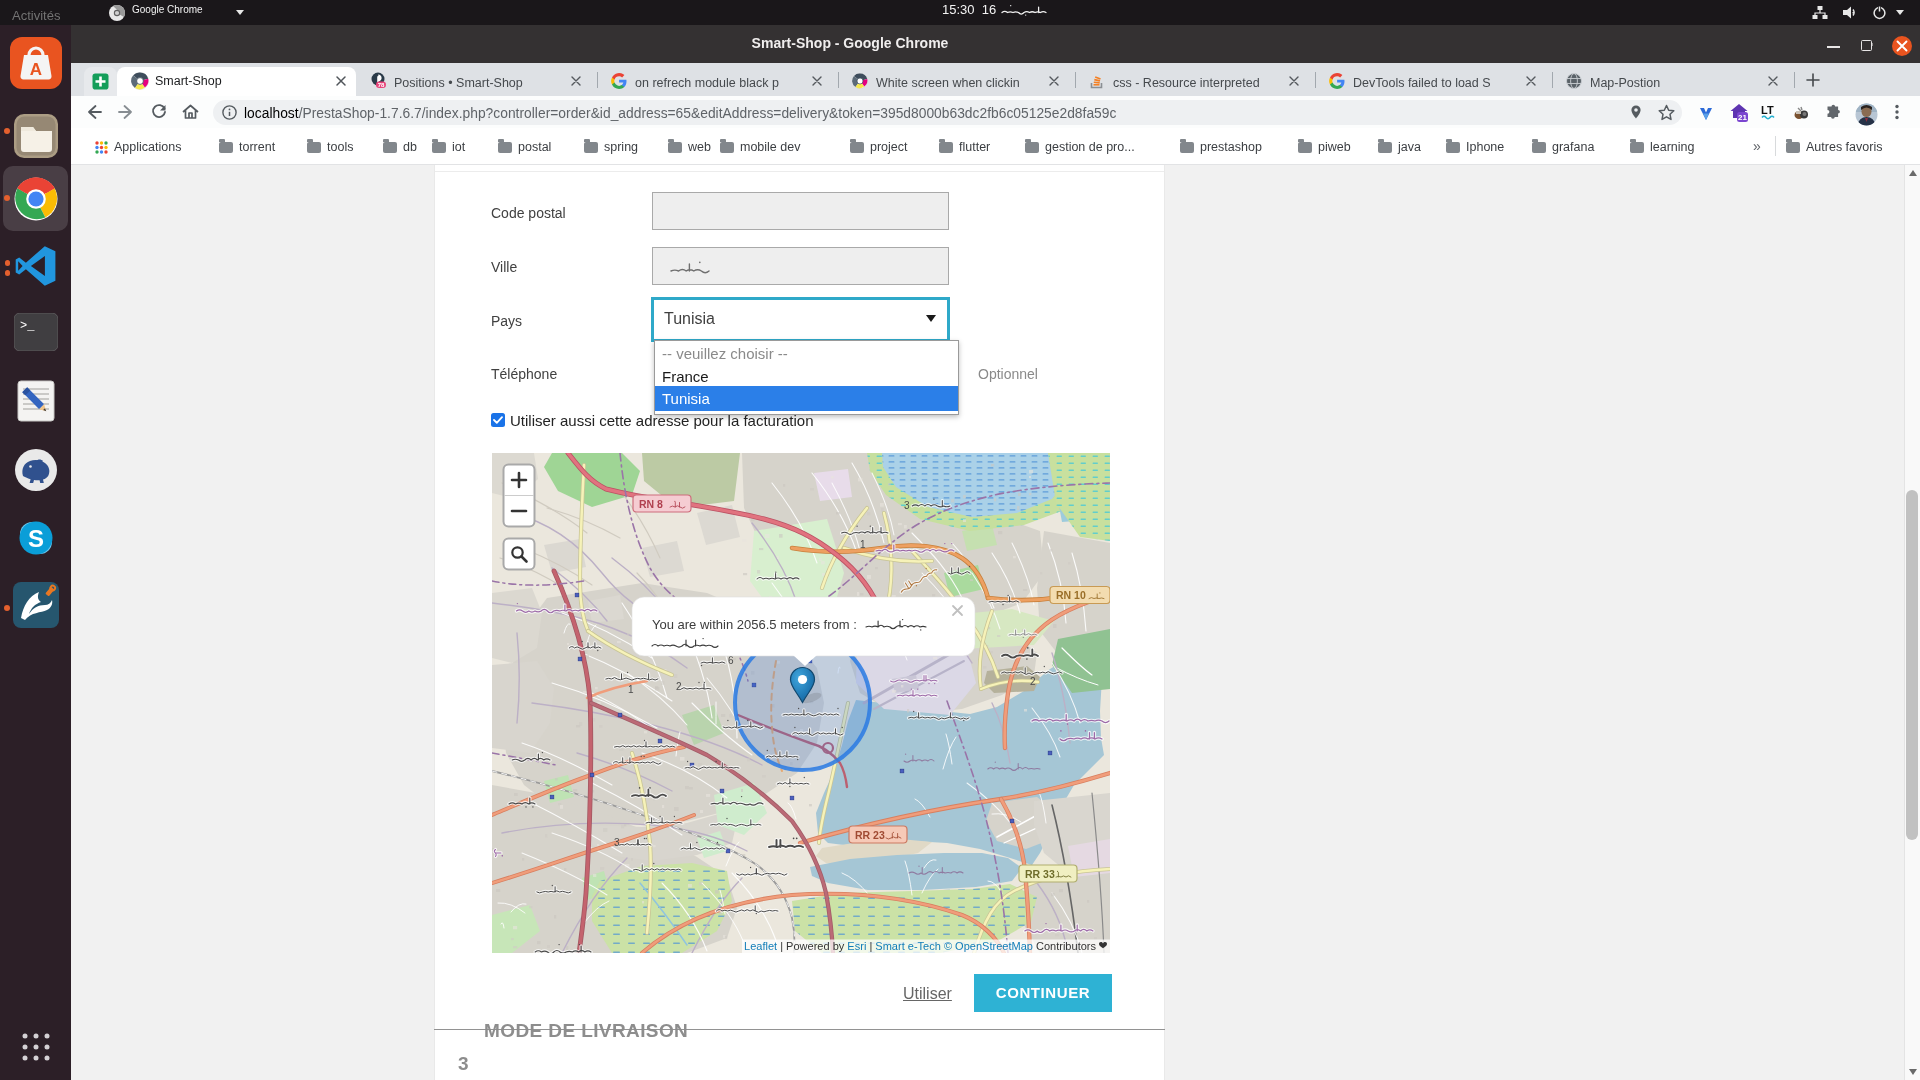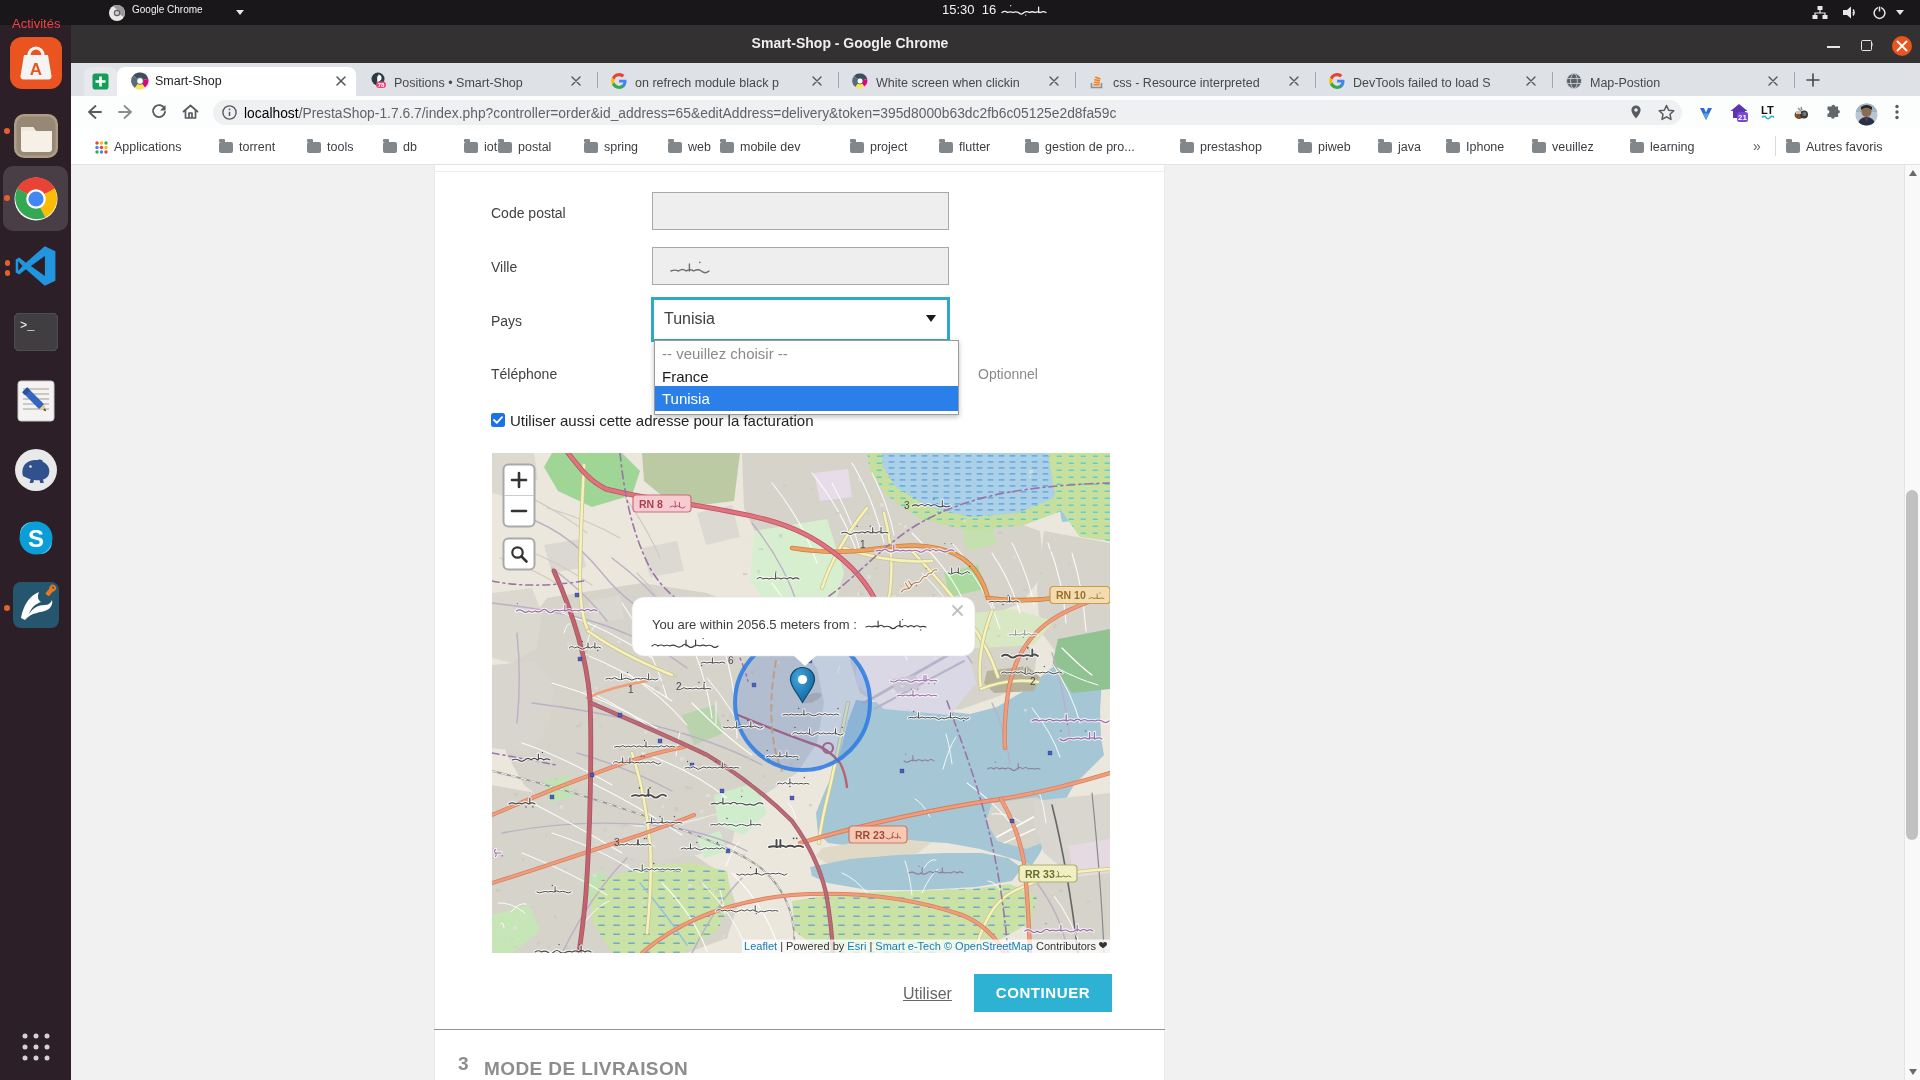--- a/index.html
+++ b/index.html
@@ -11,21 +11,21 @@
 .lbl{position:absolute;font-size:14px;color:#414141}
 .inp{position:absolute;width:297px;height:38px;background:#eeeeee;border:1px solid #a9a9a9}
 </style></head><body>
 <div class="abs" style="left:0;top:0;width:1920px;height:25px;background:#1a171a"></div>
 <div class="abs" style="left:71px;top:25px;width:1849px;height:38px;background:#343132"></div>
 <div class="abs" style="left:71px;top:63px;width:1849px;height:33px;background:#dee1e5"></div>
 <div class="abs" style="left:71px;top:96px;width:1849px;height:32px;background:#fcfdfd"></div>
 <div class="abs" style="left:71px;top:128px;width:1849px;height:37px;background:#ffffff;border-bottom:1px solid #e2e3e5"></div>
 <div class="abs" style="left:0;top:25px;width:71px;height:1055px;background:#2c1f27"></div>
 <div class="abs" style="left:71px;top:165px;width:1849px;height:915px;background:#f1f1f1"></div>
-<div class="abs" style="left:12px;top:16px;color:#ef4444;font-size:13px">Activités</div>
+<div class="abs" style="left:12px;top:8px;color:#737373;font-size:13px">Activités</div>
 <svg width="16" height="16" viewBox="0 0 16 16" style="position:absolute;left:109px;top:4.5px" xmlns="http://www.w3.org/2000/svg">
     <circle cx="8" cy="8" r="8" fill="#e8e8e8"></circle>
     <path d="M 8,0 a 8,8 0 0 1 6.9,12 L 10.7,9.5 A 3.2,3.2 0 0 0 8,4.8 L 4,1 A 8,8 0 0 1 8,0 z" fill="#9a9a9a"></path>
     <circle cx="8" cy="8" r="3.2" fill="#5f5f5f"></circle>
     <circle cx="8" cy="8" r="2.1" fill="#cfcfcf"></circle>
   </svg>
 <div class="abs" style="left:132px;top:4px;color:#f3f3f3;font-size:10px">Google Chrome</div>
 <div class="abs" style="left:236px;top:10px;width:0;height:0;border-left:4px solid transparent;border-right:4px solid transparent;border-top:5px solid #e8e8e8"></div>
 <div class="abs" style="left:942px;top:2px;color:#f3f3f3;font-size:13px">15:30&nbsp; 16 <svg width="48" height="14" viewBox="0 0 48 14" style="vertical-align:-2px" xmlns="http://www.w3.org/2000/svg">
       <path d="M 46.0,10.5 q -2.8,-1.9 -5.5,0 q -2.8,-1.4 -5.5,0 q -2.8,-1.5 -5.5,0 q -2.8,-1.8 -5.5,0 q -2.8,3.1 -5.5,0 q -2.8,-1.2 -5.5,0 q -2.8,-1.2 -5.5,0 q -2.8,-2.3 -5.5,0 M 38.6,10.5 l 0,-5.5 " fill="none" stroke="#f3f3f3" stroke-width="1.25" stroke-linecap="round" stroke-linejoin="round"></path>
@@ -238,21 +238,21 @@
     <span>torrent</span>
   </div>
 <div class="bi" style="left:307px">
     <span class="folder"></span>
     <span>tools</span>
   </div>
 <div class="bi" style="left:383px">
     <span class="folder"></span>
     <span>db</span>
   </div>
-<div class="bi" style="left:464px">
+<div class="bi" style="left:432px">
     <span class="folder"></span>
     <span>iot</span>
   </div>
 <div class="bi" style="left:498px">
     <span class="folder"></span>
     <span>postal</span>
   </div>
 <div class="bi" style="left:584px">
     <span class="folder"></span>
     <span>spring</span>
@@ -288,21 +288,21 @@
 <div class="bi" style="left:1378px">
     <span class="folder"></span>
     <span>java</span>
   </div>
 <div class="bi" style="left:1446px">
     <span class="folder"></span>
     <span>Iphone</span>
   </div>
 <div class="bi" style="left:1532px">
     <span class="folder"></span>
-    <span>veuillez</span>
+    <span>grafana</span>
   </div>
 <div class="bi" style="left:1630px">
     <span class="folder"></span>
     <span>learning</span>
   </div>
 <div class="abs" style="left:1753px;top:138px;font-size:14px;color:#5f6368">»</div>
 <div class="abs" style="left:1775px;top:136px;width:1px;height:20px;background:#d8dadc"></div>
 <div class="bi" style="left:1786px">
     <span class="folder"></span>
     <span>Autres favoris</span>
@@ -1060,16 +1060,16 @@
       </g>
 <rect x="250" y="486.5" width="368" height="13.5" fill="#ffffff" fill-opacity="0.75"></rect>
 <text x="252" y="497" font-size="11" fill="#333333" textLength="352"><tspan fill="#127db8">Leaflet</tspan> | Powered by <tspan fill="#127db8">Esri</tspan> | <tspan fill="#127db8">Smart e-Tech © OpenStreetMap</tspan> Contributors</text>
 <path d="M 611,490.5 c -1.1,-2.2 -4,-1.8 -4,0.5 c 0,1.6 2.2,2.9 4,4.3 c 1.8,-1.4 4,-2.7 4,-4.3 c 0,-2.3 -2.9,-2.7 -4,-0.5 z" fill="#333333"></path>
 </svg>
   </div>
 <div class="abs" style="left:903px;top:985px;font-size:16px;color:#666;text-decoration:underline">Utiliser</div>
 <div class="abs" style="left:974px;top:974px;width:138px;height:38px;background:#2eb2d4;color:#fff;font-size:15px;font-weight:bold;text-align:center;line-height:38px;letter-spacing:0.6px">CONTINUER</div>
 <div class="abs" style="left:434px;top:1028.5px;width:731px;height:1.5px;background:#929292"></div>
 <div class="abs" style="left:458px;top:1053px;font-size:19px;font-weight:bold;color:#8d8d8d">3</div>
-<div class="abs" style="left:484px;top:1058px;font-size:19px;font-weight:bold;color:#8d8d8d;letter-spacing:0.4px">MODE DE LIVRAISON</div>
+<div class="abs" style="left:484px;top:1020px;font-size:19px;font-weight:bold;color:#8d8d8d;letter-spacing:0.4px">MODE DE LIVRAISON</div>
 <div class="abs" style="left:1904px;top:165px;width:16px;height:915px;background:#f9f9f9;border-left:1px solid #e4e4e4"></div>
 <div class="abs" style="left:1908.5px;top:170px;width:0;height:0;border-left:4px solid transparent;border-right:4px solid transparent;border-bottom:6px solid #6a6a6a"></div>
 <div class="abs" style="left:1906px;top:490px;width:12px;height:350px;background:#c1c1c1;border-radius:7px"></div>
 <div class="abs" style="left:1908.5px;top:1069px;width:0;height:0;border-left:4px solid transparent;border-right:4px solid transparent;border-top:6px solid #6a6a6a"></div>
 </body></html>

